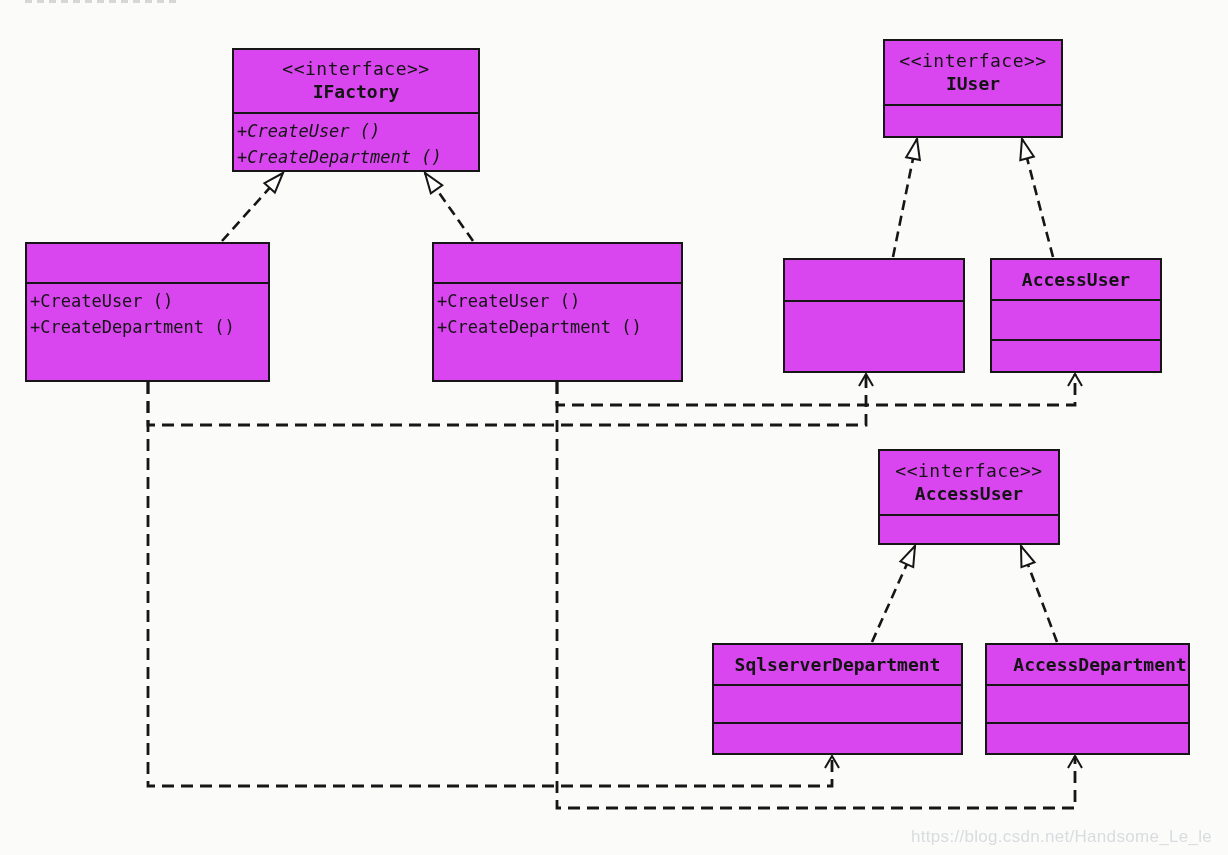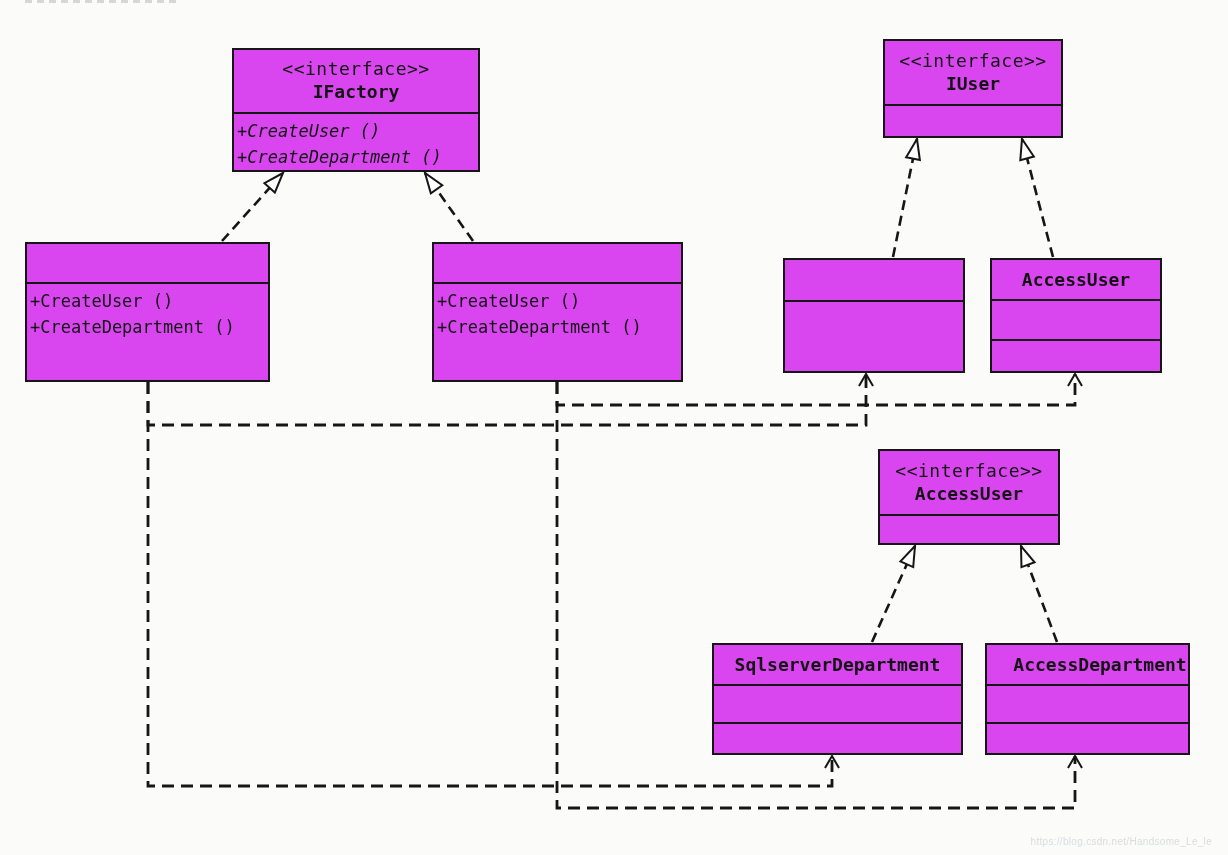--- a/index.html
+++ b/index.html
@@ -25,21 +25,21 @@
   }
   .cls-name{
     font-weight:bold;font-size:18px;white-space:nowrap;line-height:24px;
   }
   .methods{padding:4px 16px 2px 3px;}
   .method-line{font-size:17px;line-height:26px;white-space:nowrap;}
   .italic .method-line{font-style:italic;}
   .watermark{
     position:absolute;right:16px;bottom:8px;
     font-family:"Liberation Sans","DejaVu Sans",sans-serif;
-    font-size:10px;color:#d9dcde;letter-spacing:0.3px;white-space:nowrap;
+    font-size:17px;color:#d9dcde;letter-spacing:0.3px;white-space:nowrap;
   }
   .crop-artifact{
     position:absolute;left:25px;top:0;width:155px;height:3px;opacity:.55;
     background:repeating-linear-gradient(90deg,#b9b9b9 0 7px,transparent 7px 12px);
   }
 </style>
 </head>
 <body>
 
 <div class="crop-artifact"></div>

